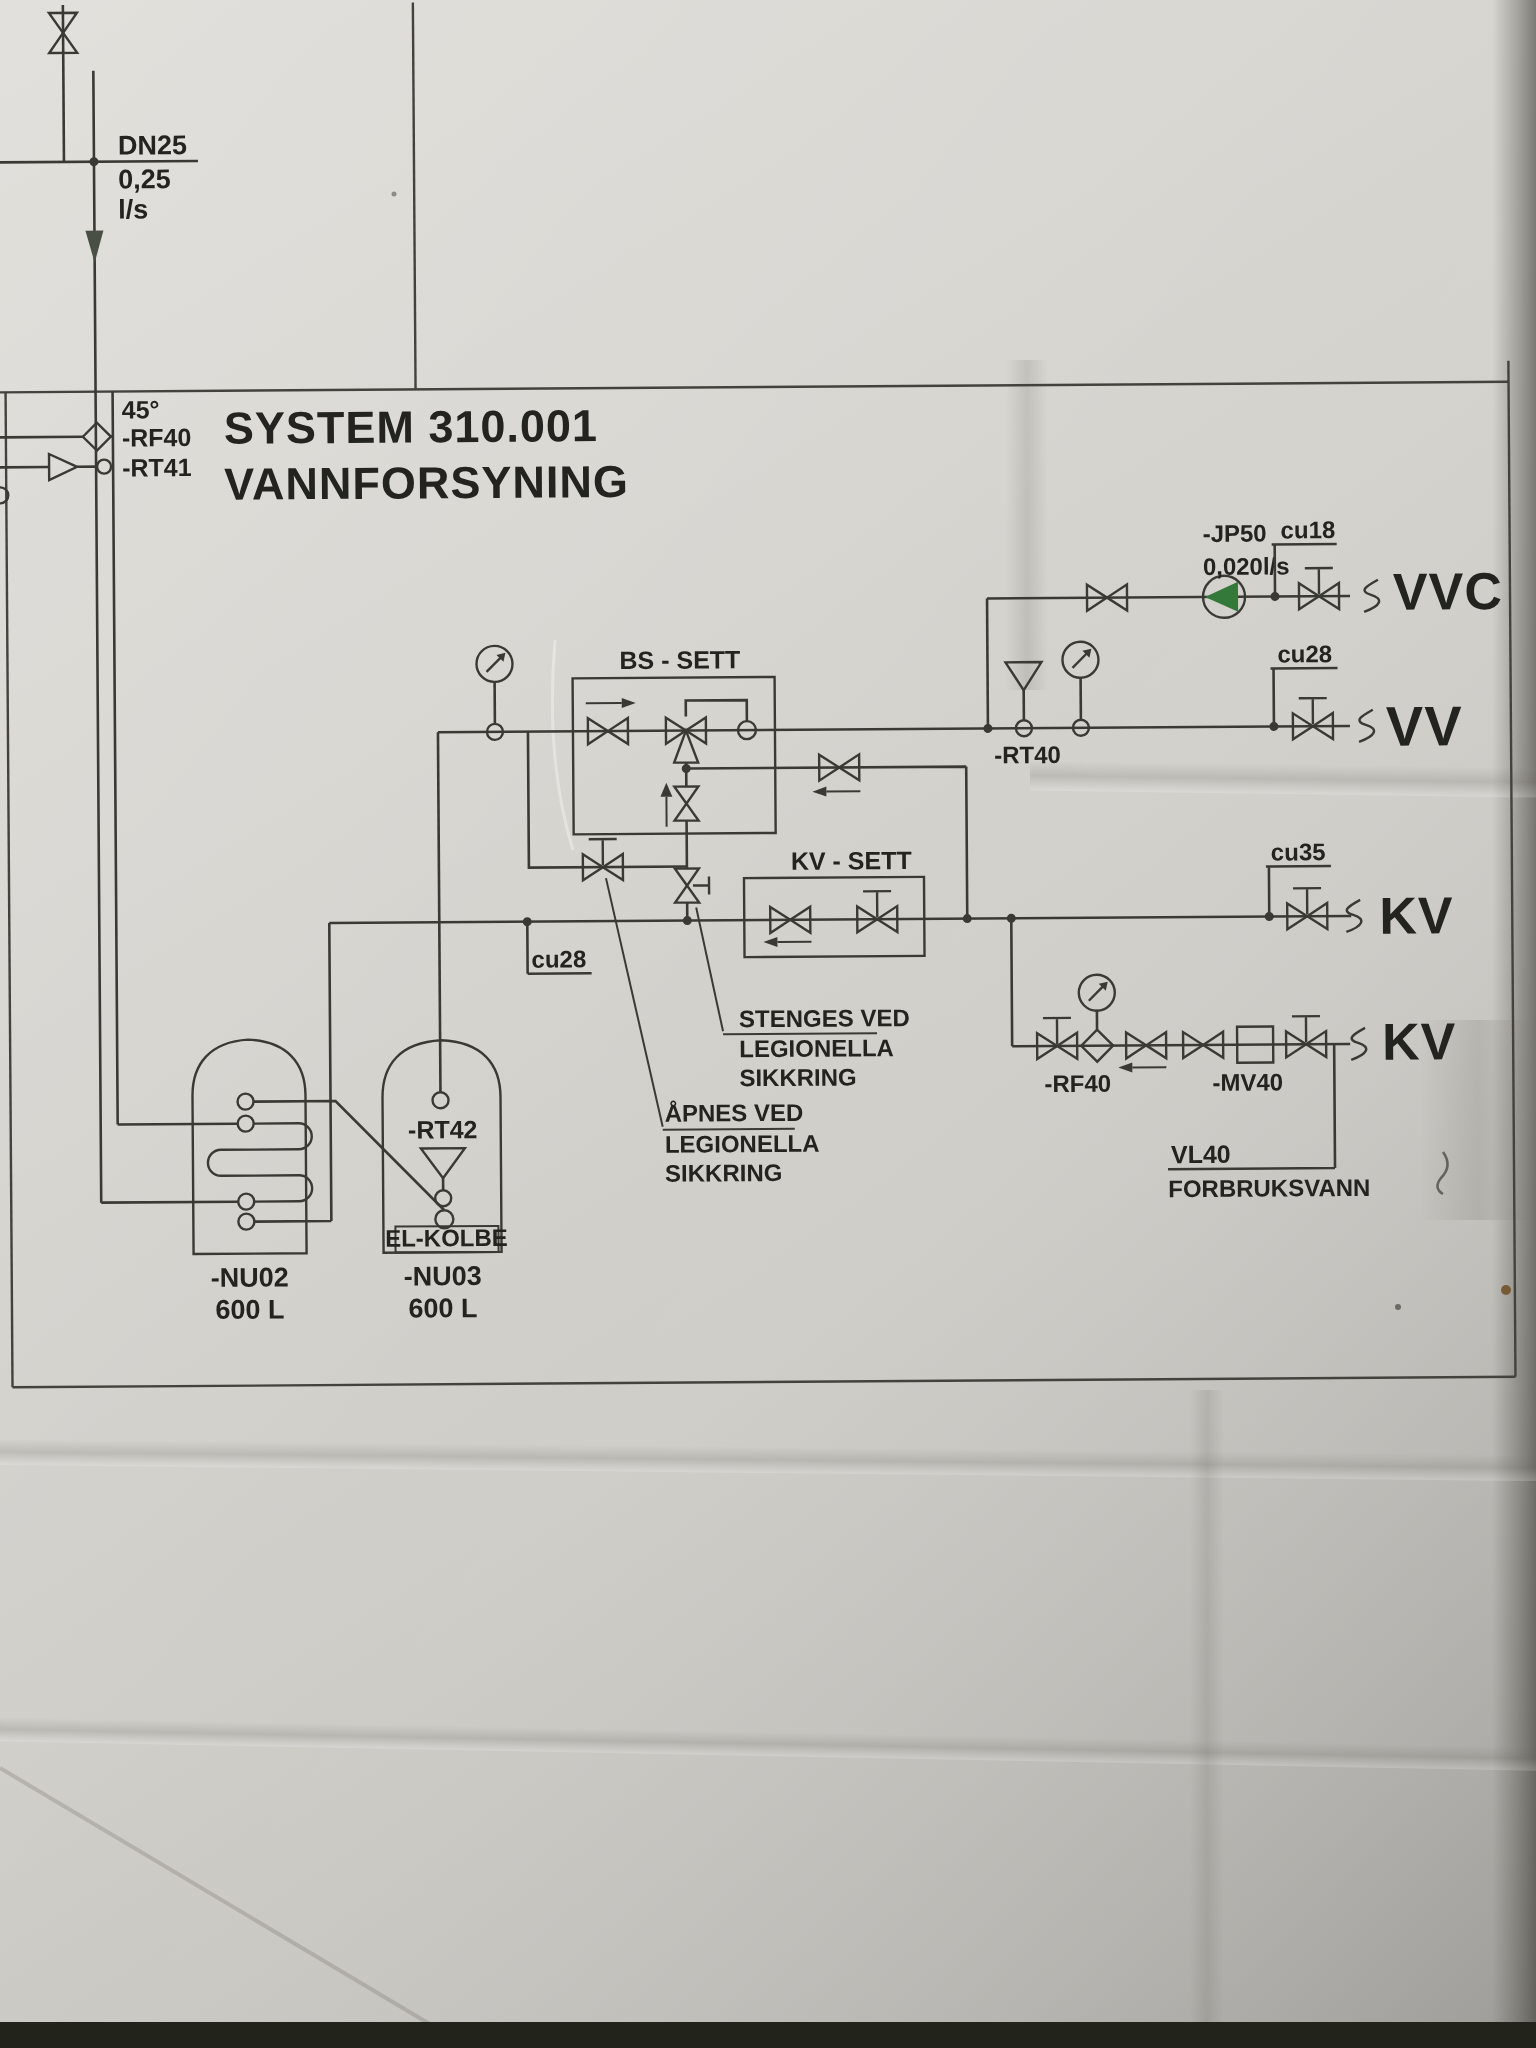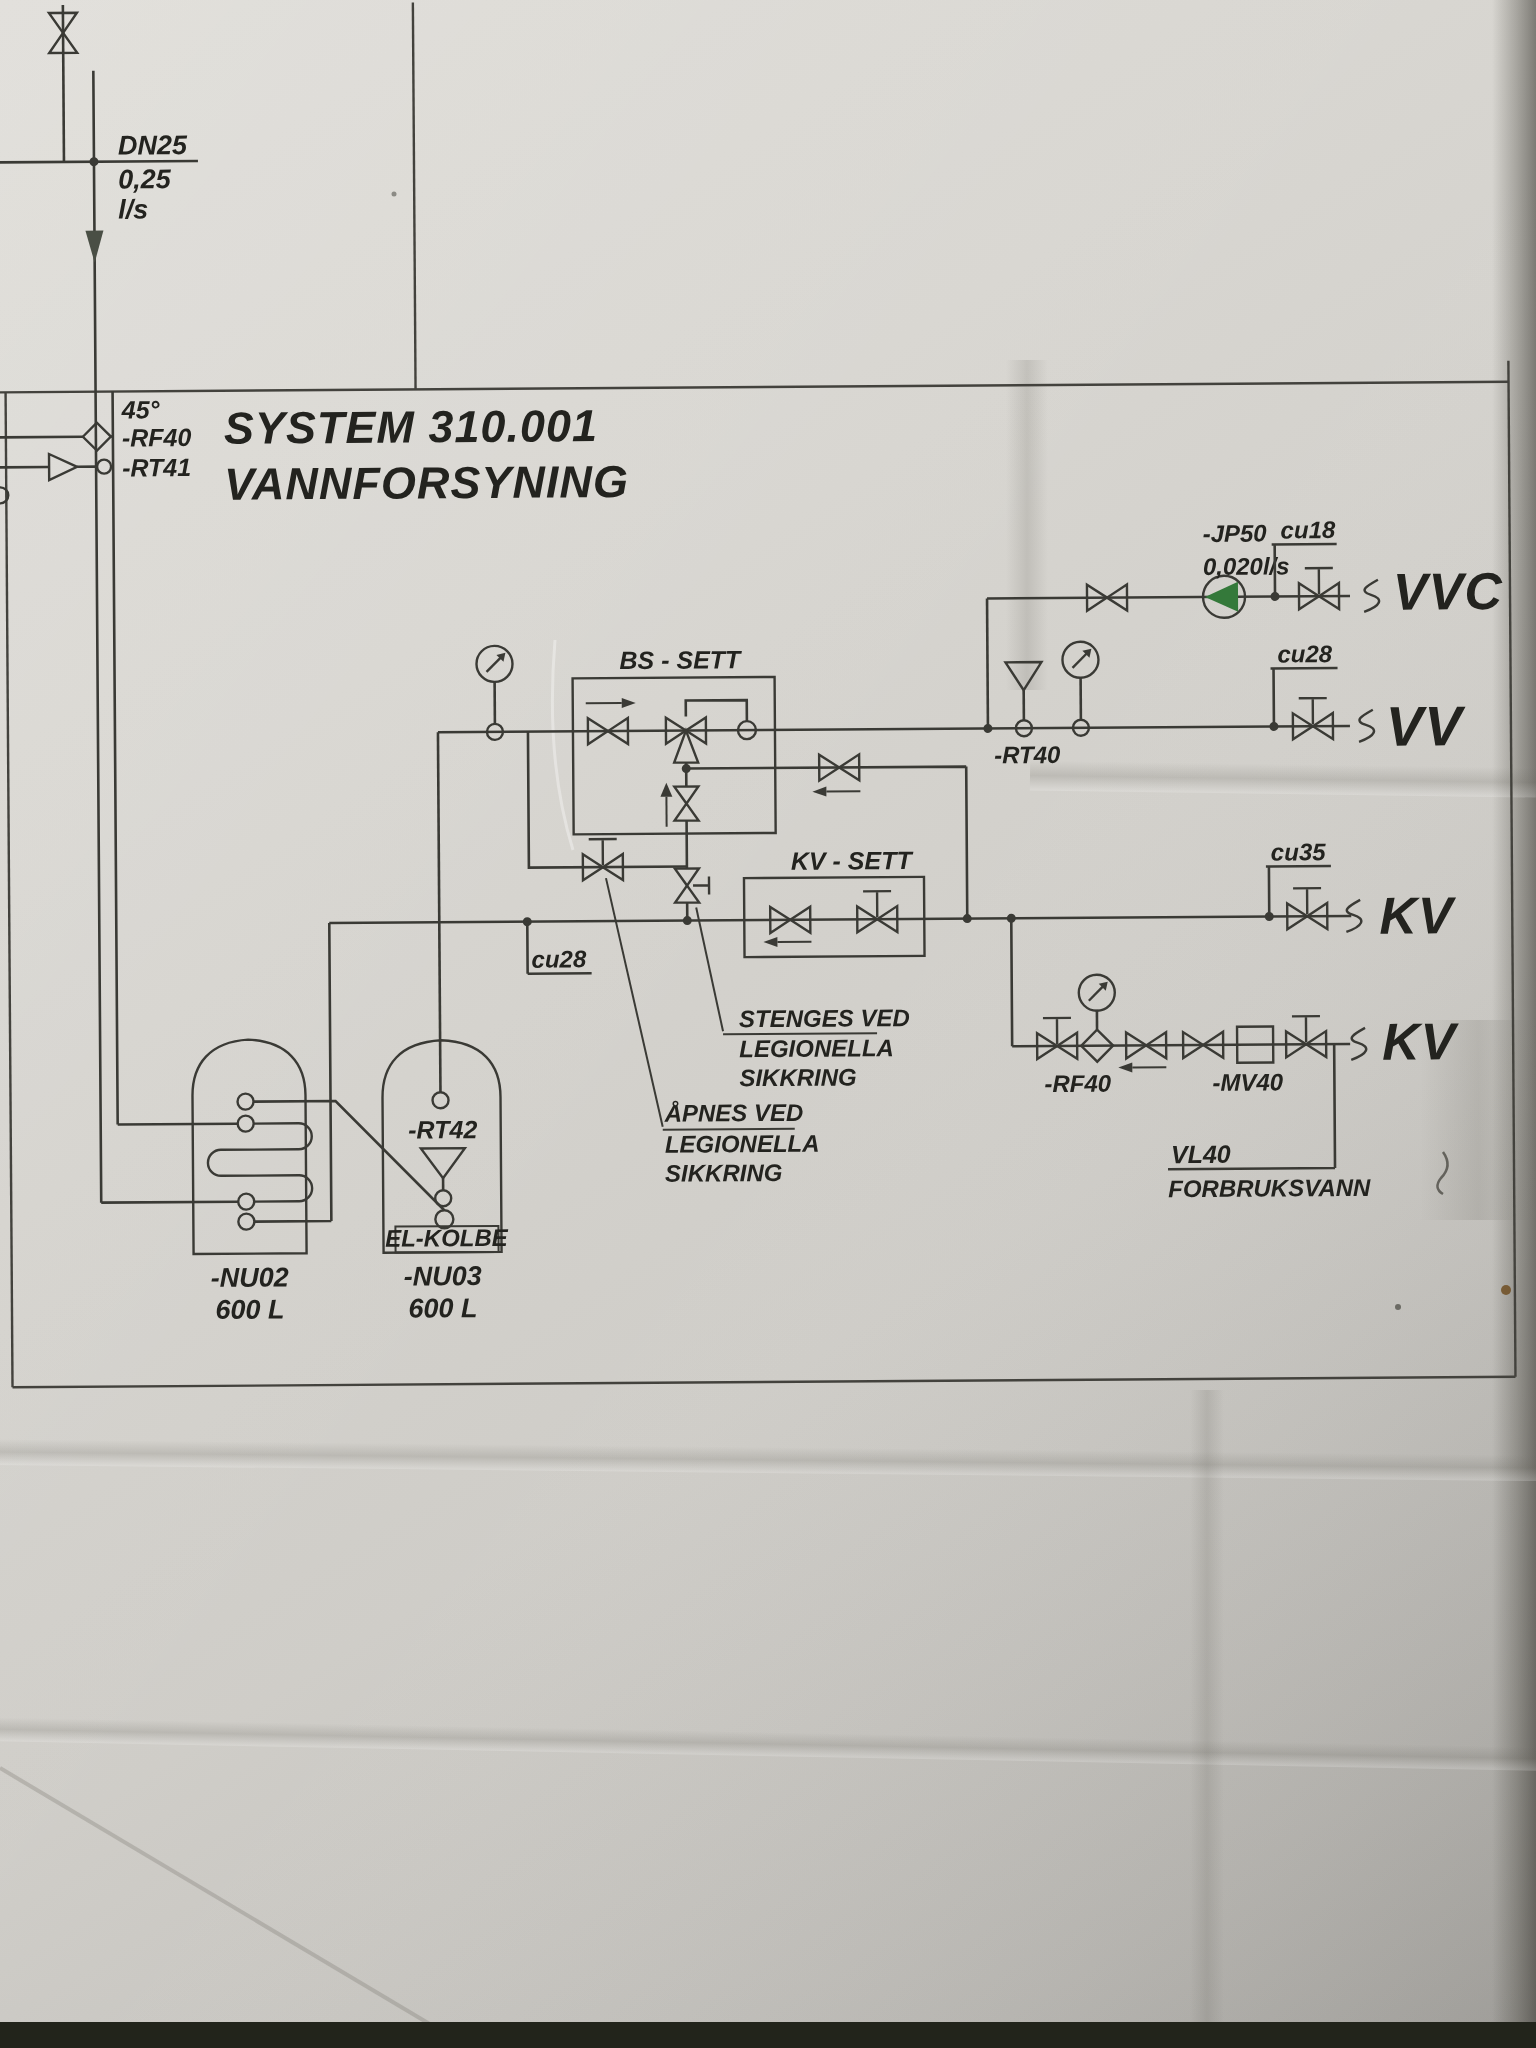--- a/index.html
+++ b/index.html
@@ -1,18 +1,18 @@
 <!DOCTYPE html>
 <html><head>
 <meta charset="utf-8">
 <style>
   html,body{margin:0;padding:0;background:#111;}
   #photo{position:relative;width:1536px;height:2048px;overflow:hidden;
          background:linear-gradient(148deg,#dedcd7 0%,#d8d6d1 30%,#cfcdc8 62%,#c0beb9 88%,#b7b5b0 100%);
-         font-family:"Liberation Sans",sans-serif;font-style:italic;}
+         font-family:"Liberation Sans",sans-serif;}
   svg{position:absolute;left:0;top:0;}
   .ln{stroke:#3a3a35;stroke-width:2.6;fill:none;stroke-linecap:butt;}
   .thin{stroke:#3a3a35;stroke-width:2;fill:none;}
   .frame{stroke:#43423d;stroke-width:2.4;fill:none;}
   .sym{stroke:#3a3a35;stroke-width:2.4;fill:none;}
   .dotj{fill:#3a3a35;stroke:none;}
   .ah{fill:#3a3a35;stroke:none;}
   text{fill:#23231f;font-family:"Liberation Sans",sans-serif;font-weight:700;}
   .t24{font-size:24px;}
   .t25{font-size:25px;}

